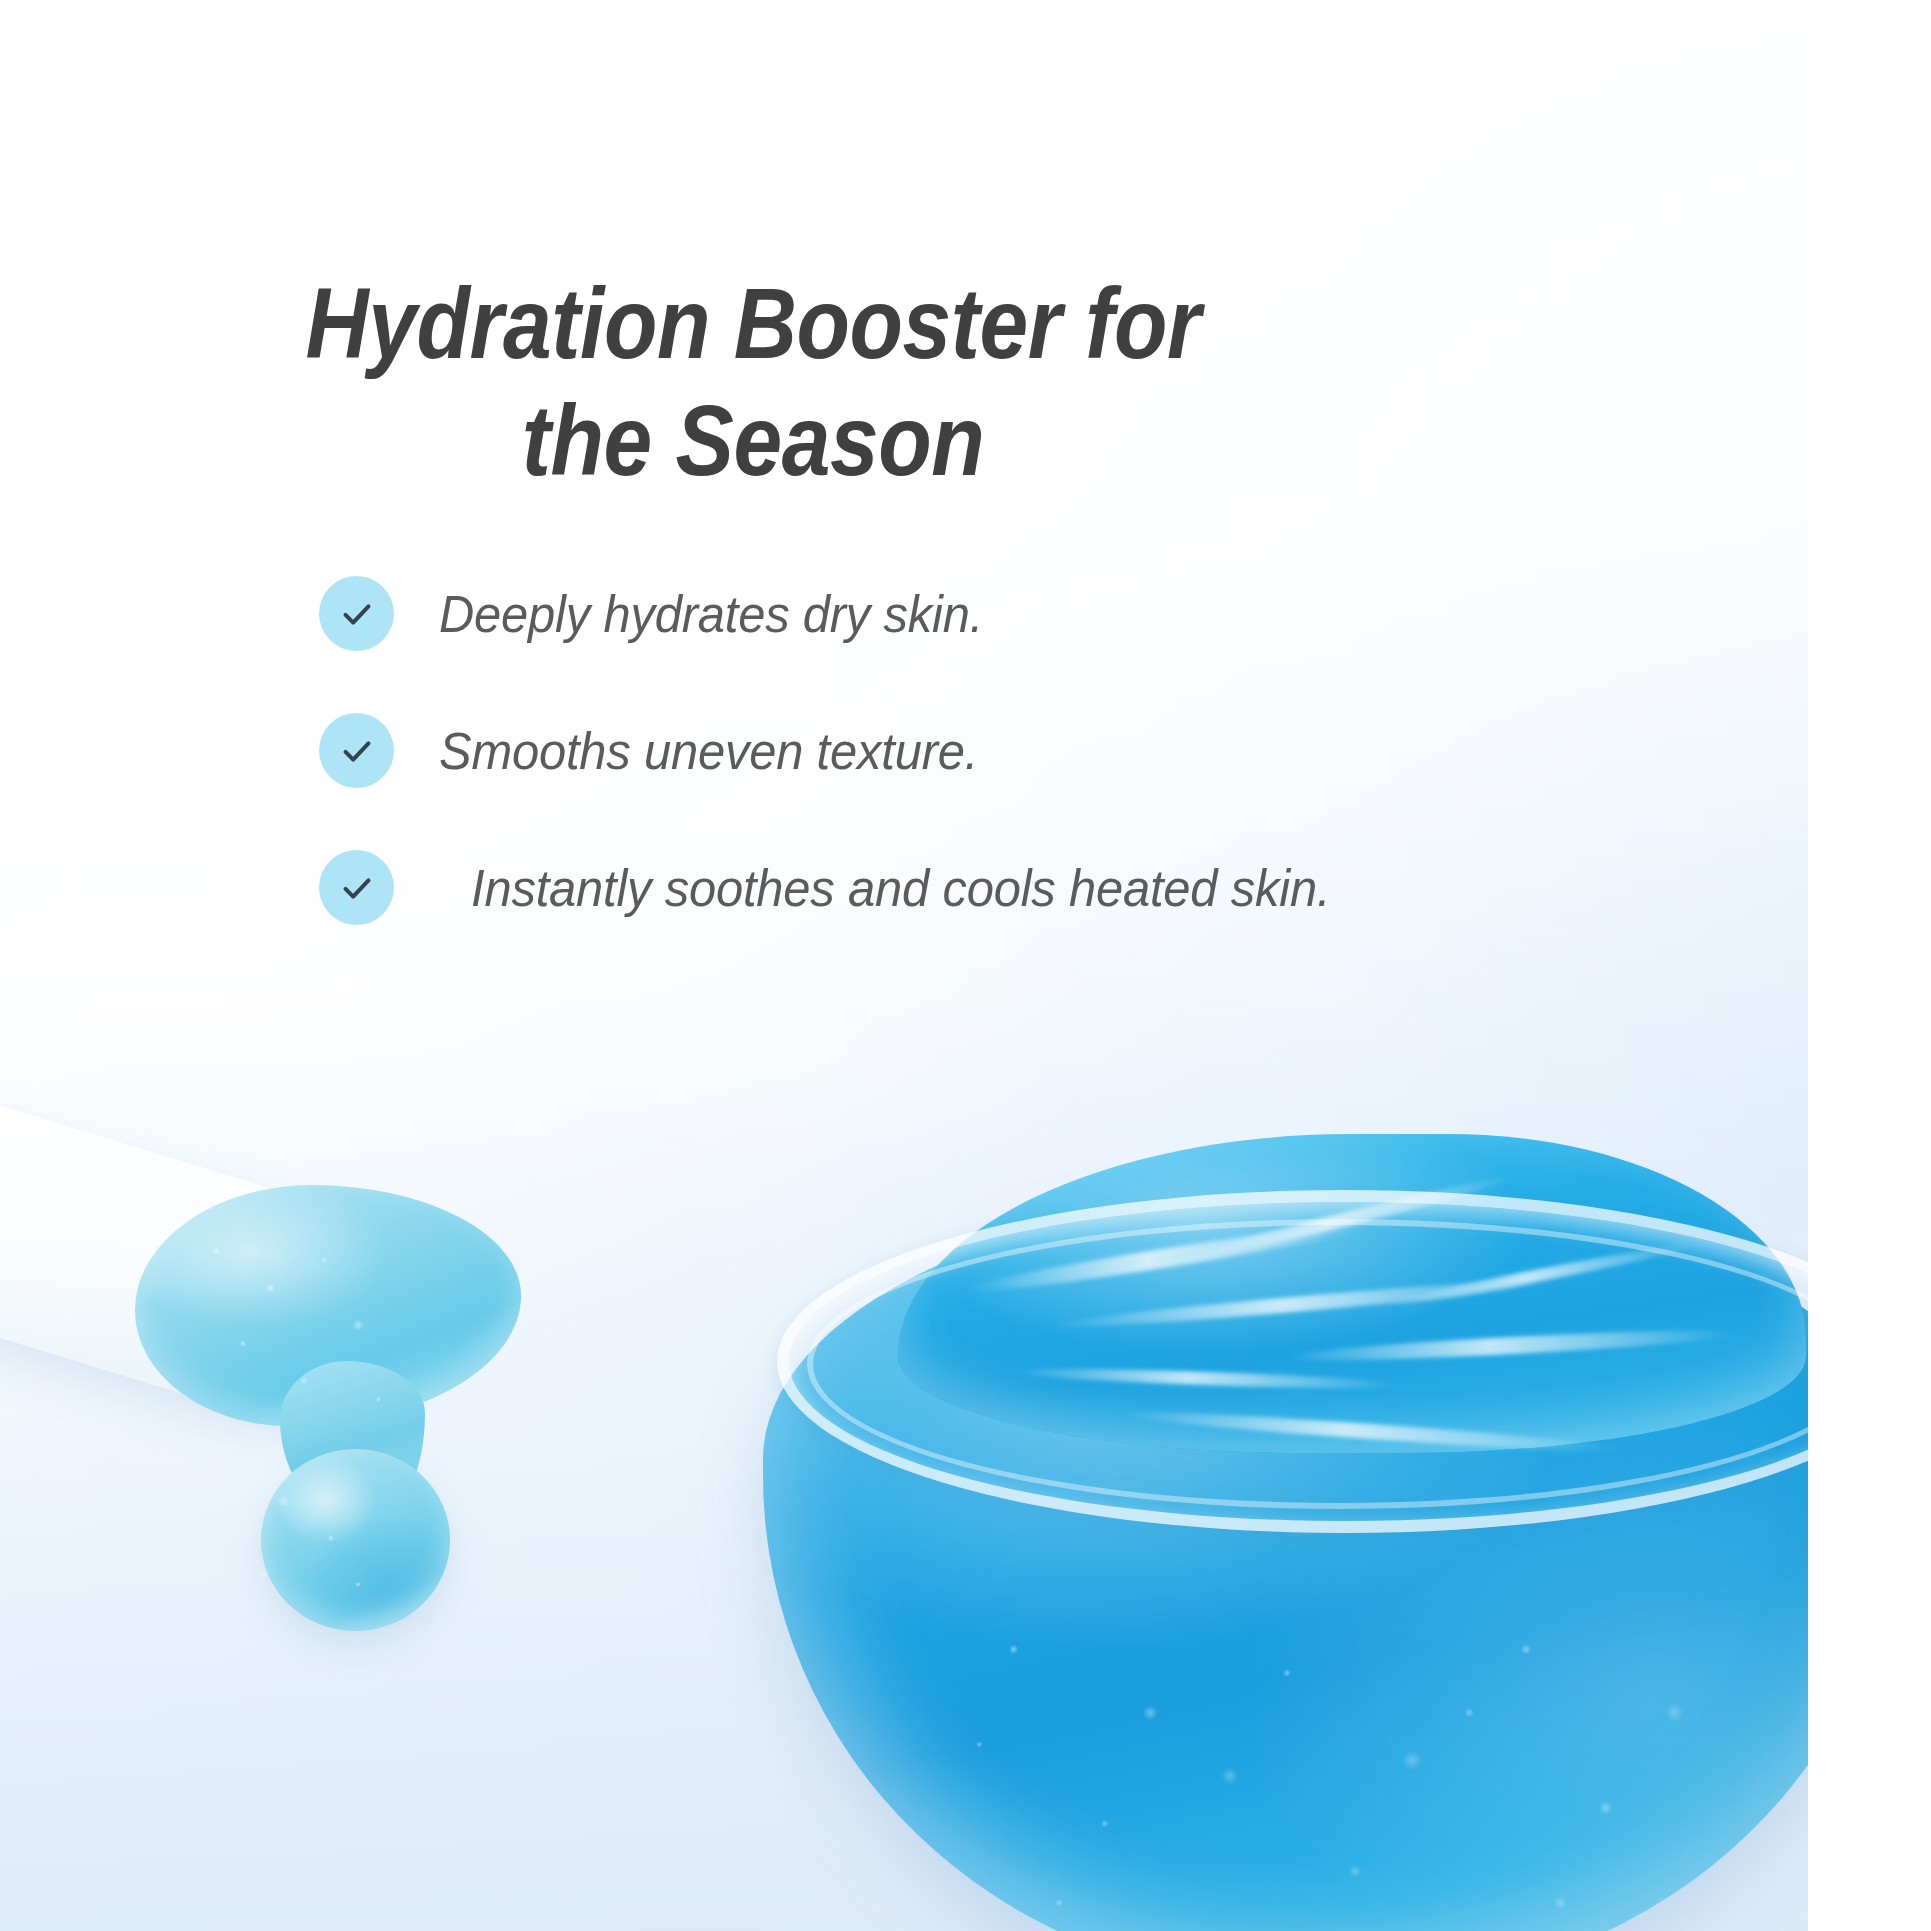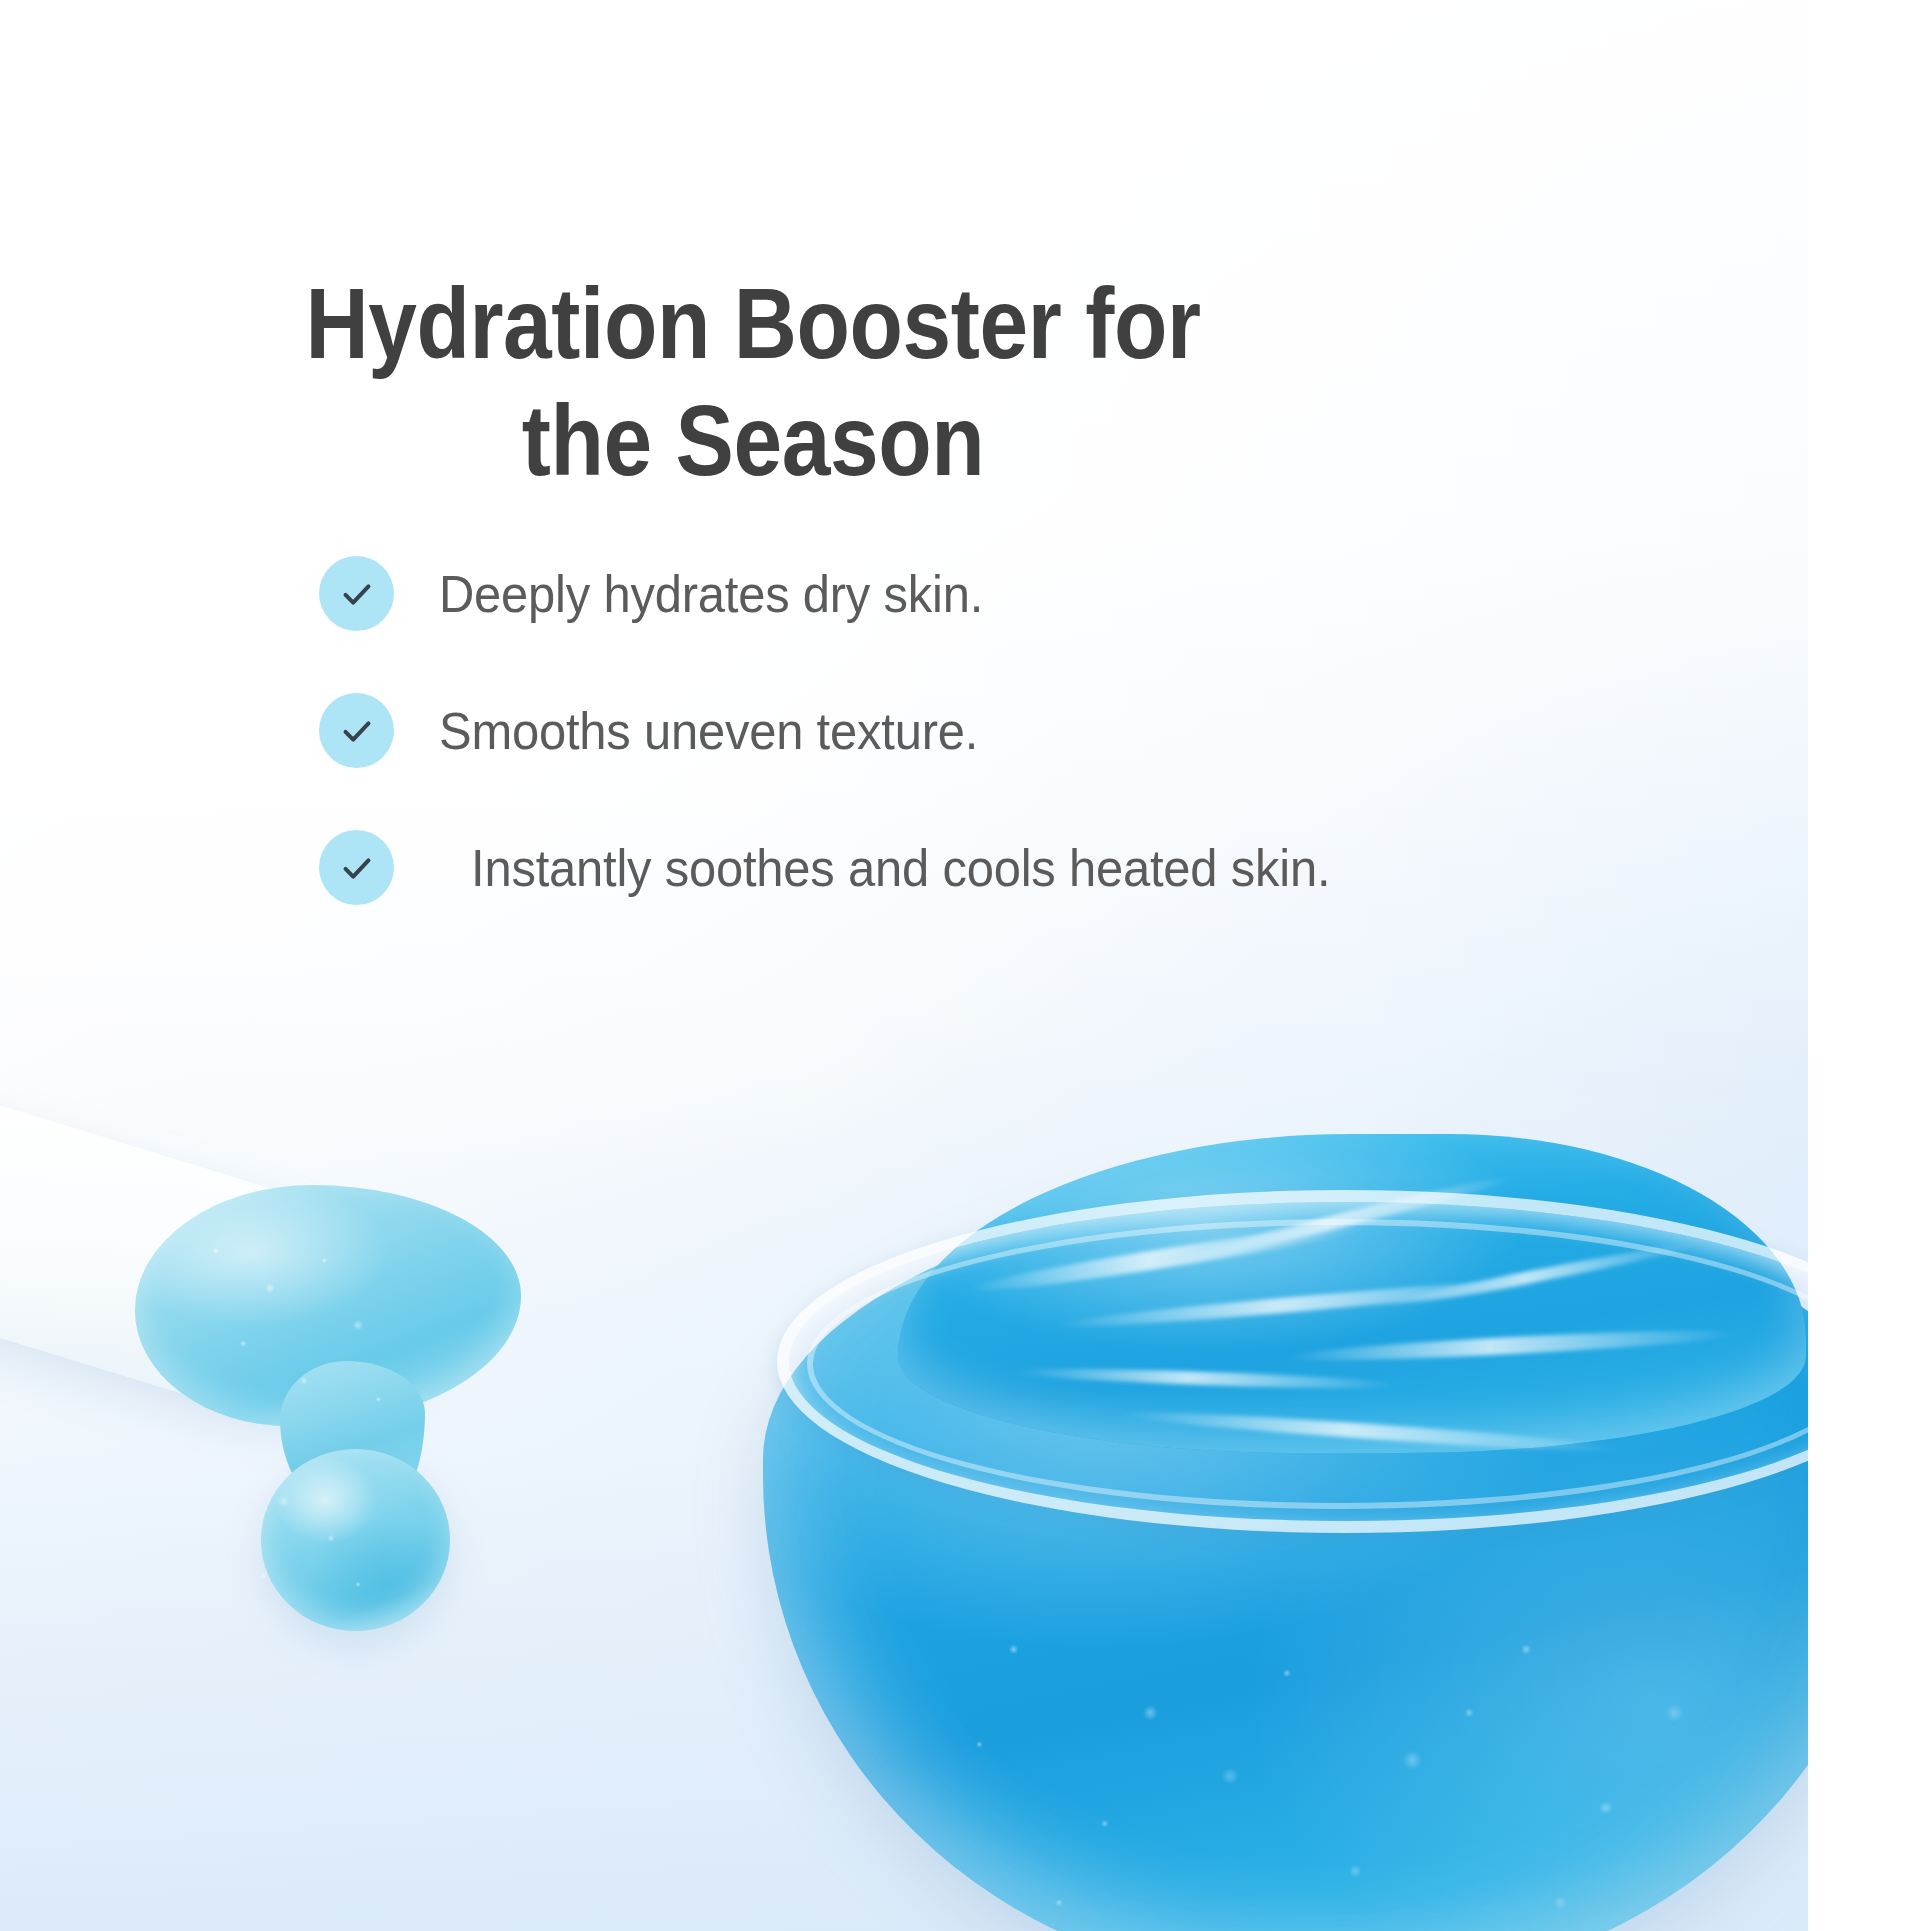--- a/index.html
+++ b/index.html
@@ -8,20 +8,21 @@
     padding: 0;
     background: #ffffff;
   }
   #canvas {
     position: relative;
     width: 1808px;
     height: 1931px;
     overflow: hidden;
     font-family: "Liberation Sans", sans-serif;
     background: #fef9c3;
+    font-style: italic;
   }
 
   
   .bg-base {
     position: absolute;
     inset: 0;
     background:
       radial-gradient(120% 95% at 8% 4%, #ffffff 0%, #ffffff 34%, rgba(255,255,255,0) 72%),
       linear-gradient(150deg, #ffffff 0%, #fdfeff 22%, #f3f8fd 48%, #e7f1fb 72%, #dce9f8 100%);
   }
@@ -61,21 +62,21 @@
     color: #404040;
     transform: scaleX(0.875);
     transform-origin: 50% 50%;
     white-space: pre-line;
   }
 
   
   .benefits {
     position: absolute;
     left: 319px;
-    top: 556px;
+    top: 576px;
     width: 1506px;
   }
   .benefit-row {
     display: flex;
     align-items: center;
     height: 75px;
     margin-bottom: 62px;
   }
   .benefit-row:last-child { margin-bottom: 0; gap: 32px; }
 

